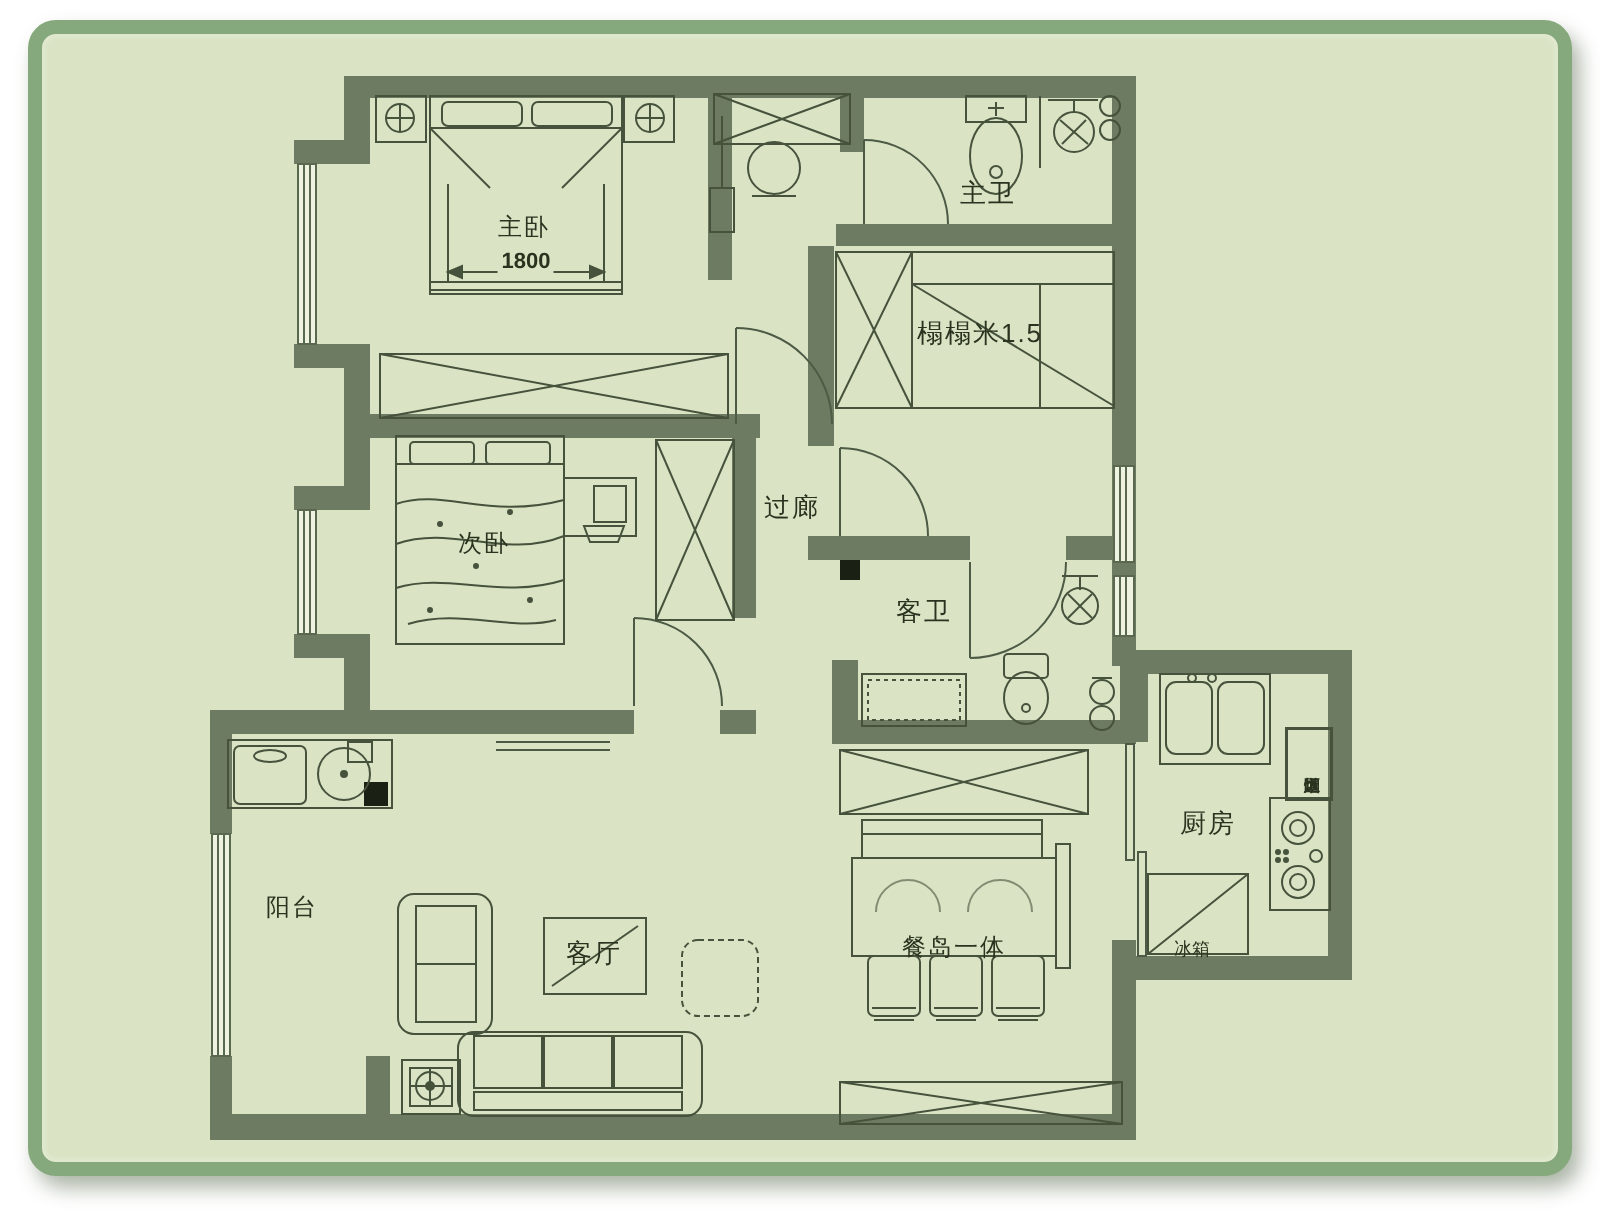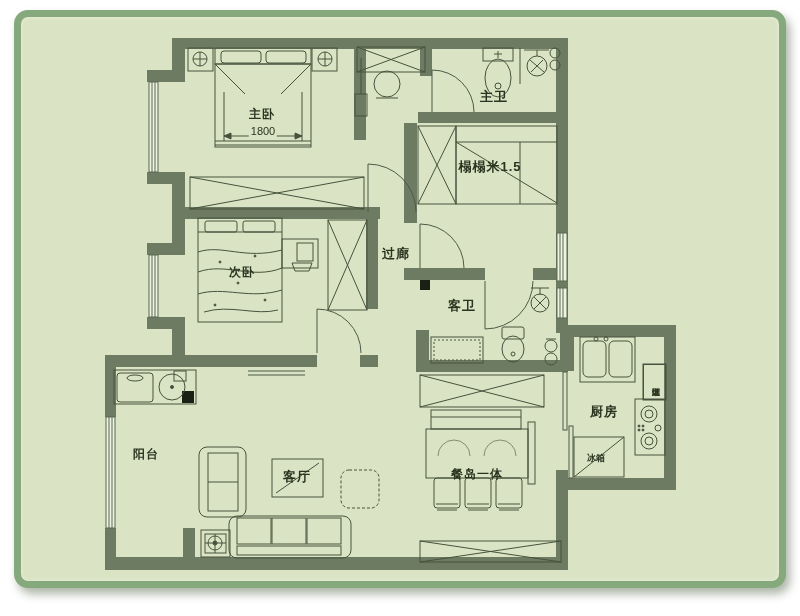--- a/index.html
+++ b/index.html
@@ -19,25 +19,25 @@
     position:absolute;left:14px;top:10px;width:772px;height:578px;
     background:var(--card-background);
     border:7px solid var(--card-border);
     border-radius:14px;
     box-shadow:4px 6px 10px rgba(70,90,60,.45), inset 0 0 4px rgba(255,255,255,.4);
   }
   .plan{position:absolute;left:0;top:0;width:800px;height:616px;}
   svg{position:absolute;left:0;top:0;}
   .lbl{
     position:absolute;transform:translate(-50%,-50%);
-    color:var(--text);font-weight:bold;font-size:13px;white-space:nowrap;
+    color:var(--text);font-weight:normal;font-size:13px;white-space:nowrap;
     letter-spacing:1px;
   }
   .lbl.big{font-size:12px;}
-  .lbl.dim{font-size:11px;letter-spacing:0;font-weight:normal;background:var(--card-background);padding:0 2px;}
+  .lbl.dim{font-size:11px;letter-spacing:0;font-weight:bold;background:var(--card-background);padding:0 2px;}
   .lbl.tiny{font-size:9px;letter-spacing:0;}
   .flue{
     position:absolute;left:643px;top:364px;width:23px;height:36px;
     border:1px solid var(--line);
     writing-mode:vertical-rl;text-orientation:upright;
     font-size:8px;font-weight:bold;color:var(--text);
     display:flex;align-items:center;justify-content:center;letter-spacing:0;
   }
 </style>
 </head>
@@ -365,18 +365,18 @@
 </svg>
 
   <div class="lbl big" style="left:262px;top:114px">主卧</div>
   <div class="lbl dim" style="left:263px;top:131px">1800</div>
   <div class="lbl" style="left:494px;top:97px">主卫</div>
   <div class="lbl" style="left:490px;top:167px">榻榻米1.5</div>
   <div class="lbl big" style="left:242px;top:272px">次卧</div>
   <div class="lbl" style="left:396px;top:254px">过廊</div>
   <div class="lbl" style="left:462px;top:306px">客卫</div>
   <div class="lbl" style="left:604px;top:412px">厨房</div>
-  <div class="lbl tiny" style="left:596px;top:458px">冰箱</div>
+  <div class="lbl tiny" style="left:596px;top:475px">冰箱</div>
   <div class="lbl big" style="left:146px;top:454px">阳台</div>
   <div class="lbl" style="left:297px;top:477px">客厅</div>
   <div class="lbl" style="left:477px;top:474px;font-size:12px">餐岛一体</div>
   <div class="flue">烟道区</div>
 </div>
 
 </body></html>

